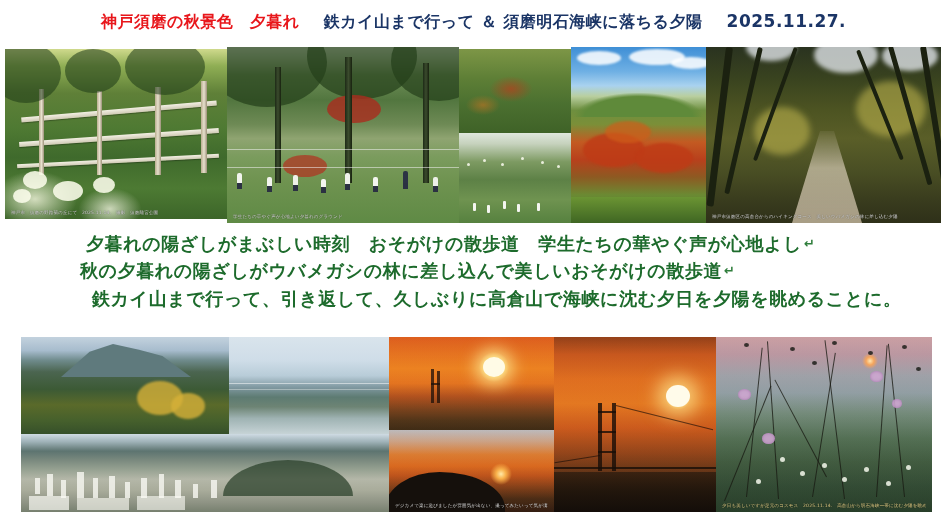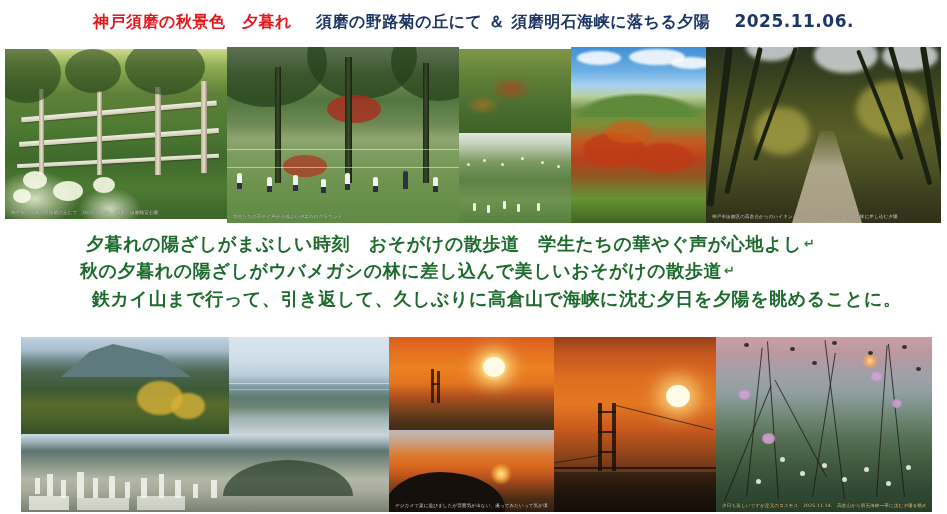--- a/index.html
+++ b/index.html
@@ -427,23 +427,23 @@
   }
 </style>
 </head>
 <body>
 
 <div class="page">
 
   <div class="title-bar">
     <span class="title-seg title-red">神戸須磨の秋景色　夕暮れ</span>
     <span class="tgap"></span>
-    <span class="title-seg title-navy">須磨の野路菊の丘にて ＆ 須磨明石海峡に落ちる夕陽</span>
+    <span class="title-seg title-navy">鉄カイ山まで行って ＆ 須磨明石海峡に落ちる夕陽</span>
     <span class="tgap"></span>
-    <span class="title-seg title-date">2025.11.06.</span>
+    <span class="title-seg title-date">2025.11.27.</span>
   </div>
 
   <div class="strip" id="top-strip">
 
     <div class="photo" id="p-fence">
       <div class="rail" style="left:16px;  top:60px;  width:196px; height:5px; transform:rotate(-5deg);"></div>
       <div class="rail" style="left:14px;  top:86px;  width:200px; height:5px; transform:rotate(-4deg);"></div>
       <div class="rail" style="left:12px;  top:110px; width:202px; height:4px; transform:rotate(-3deg);"></div>
       <div class="post" style="left:34px;  top:40px;  width:5px;  height:86px;"></div>
       <div class="post" style="left:92px;  top:42px;  width:5px;  height:84px;"></div>

